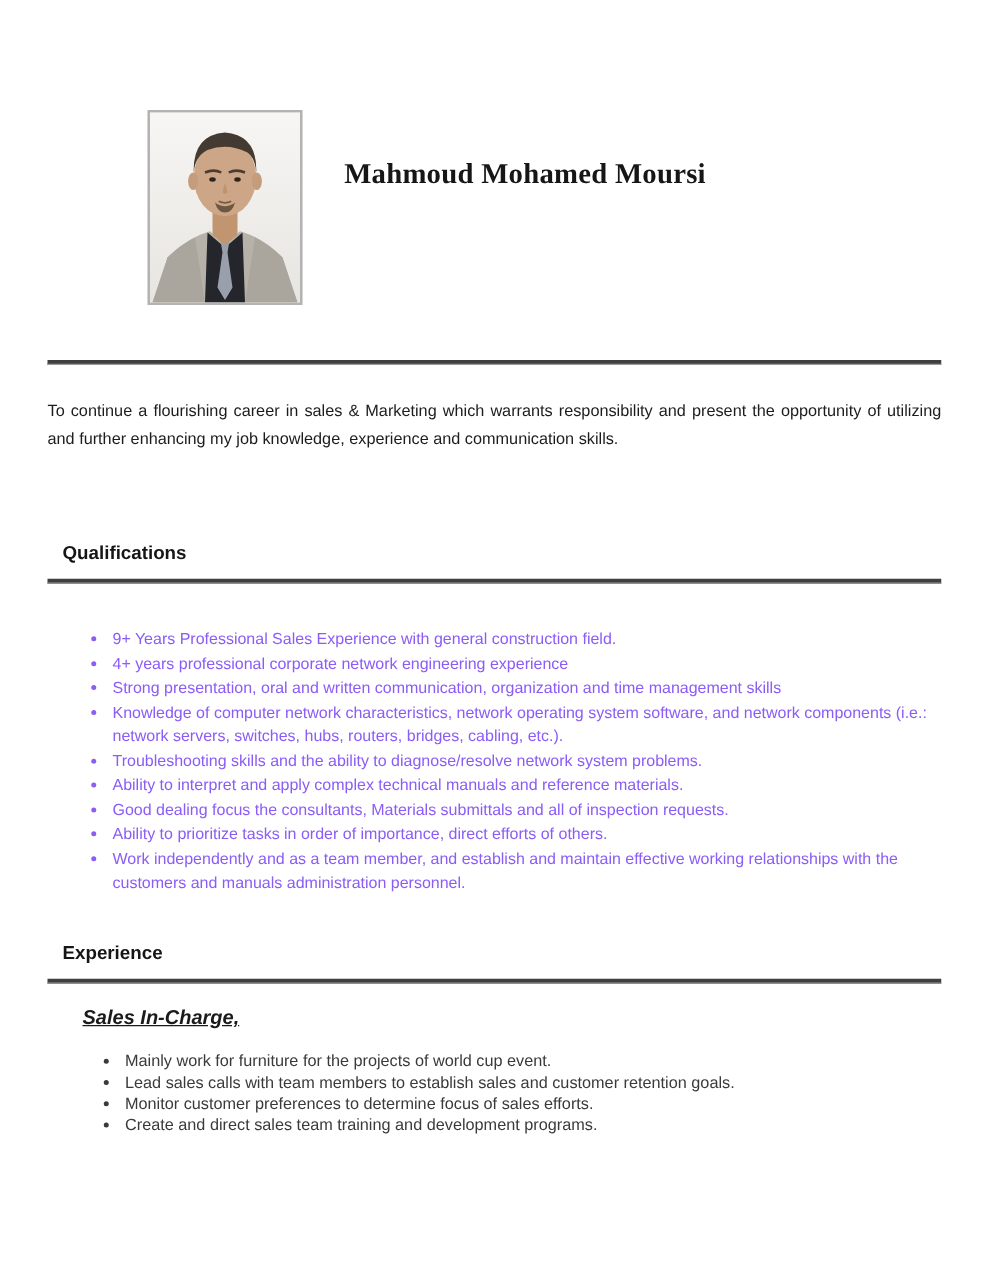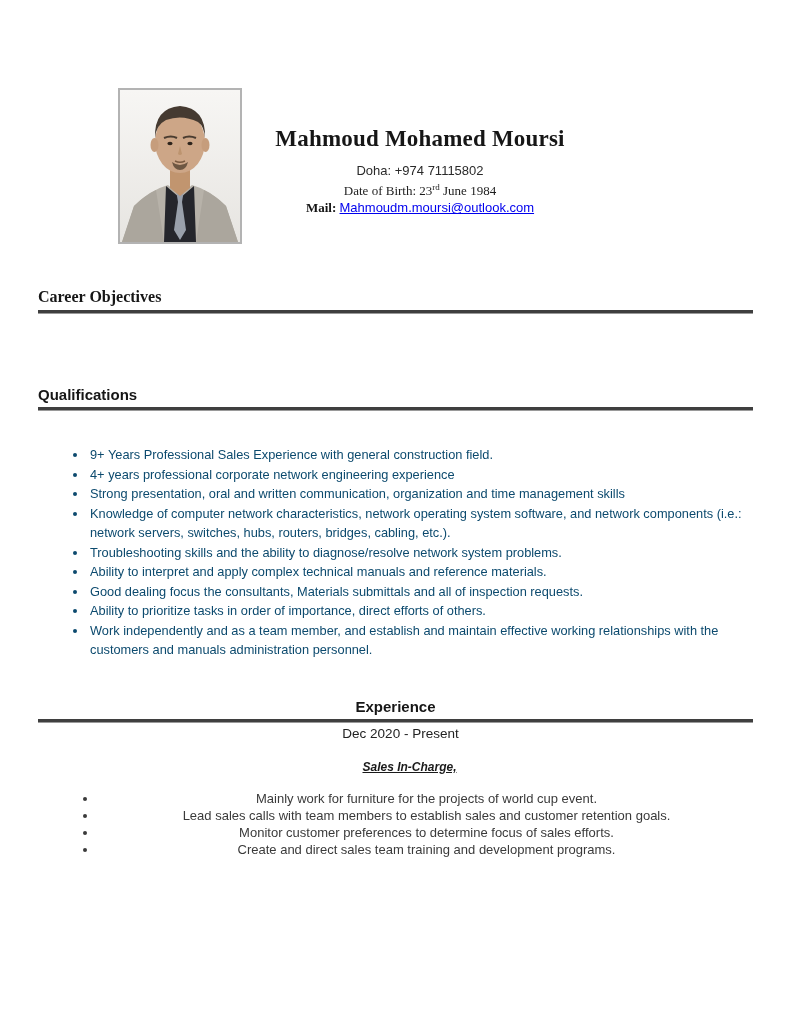--- a/index.html
+++ b/index.html
@@ -65,21 +65,21 @@
     font-weight: bold;
     font-size: 16px;
     color: #161616;
     margin: 0;
   }
   .section-heading-sans {
     font-family: "Liberation Sans", sans-serif;
     font-weight: bold;
     font-size: 15px;
     color: #161616;
-    margin: 0;
+    margin: 12px;
   }
   .section-rule {
     height: 3px;
     background: #3f3f3f;
     margin-top: 4px;
     border-bottom: 1px solid #9a9a9a;
   }
   .sec-objectives { margin-top: 44px; }
   .objective-text {
     margin-top: 26px;
@@ -88,38 +88,38 @@
     text-align: justify;
     color: #1c1c1c;
   }
 
   .sec-qualifications { margin-top: 72px; }
   .quals-list {
     margin: 34px 0 0 0;
     padding-left: 50px;
     font-size: 12.8px;
     line-height: 19.5px;
-    color: #0c4a6e;
+    color: #8b5cf6;
   }
   .quals-list li { padding-left: 2px; }
 
-  .sec-experience { margin-top: 38px; text-align: center; }
+  .sec-experience { margin-top: 38px; }
   .employer-line {
     margin-top: 30px;
     font-weight: bold;
     font-style: italic;
     font-size: 13.5px;
     color: #1a1a1a;
   }
   .period-line { margin: 3px 0 0 10px; font-size: 13.5px; color: #222222; }
   .role-line {
     margin: 19px 0 11px 28px;
     font-weight: bold;
     font-style: italic;
-    font-size: 12px;
+    font-size: 16px;
     text-decoration: underline;
     color: #1a1a1a;
   }
   .duties-list {
     margin: 16px 0 0 0;
     padding-left: 46px;
     font-size: 13px;
     line-height: 17px;
     color: #3a3a3a;
   }
@@ -166,34 +166,26 @@
           <ellipse cx="70" cy="53.5" rx="2.6" ry="1.8" fill="#2e241c"></ellipse>
 
           <path d="M60,56 L58,64 Q60,66 62,64 Z" fill="#bd946f"></path>
 
           <path d="M52,72 Q60,78 68,72 Q66,80 60,80 Q54,80 52,72 Z" fill="#6e5742"></path>
           <path d="M55,71 Q60,73.5 65,71" stroke="#7a5a40" stroke-width="1.4" fill="none"></path>
         </svg>
       </div>
       <div class="header-text">
         <div class="person-name">Mahmoud Mohamed Moursi</div>
-        <div class="contact">
-          <div class="contact-phone">Doha: +974 71115802</div>
-          <div class="contact-dob"><span>Date of Birth: 23</span><sup>rd</sup><span> June 1984</span></div>
-          <div class="contact-mail">
-            <span class="mail-label">Mail:</span>
-            <a class="email-link">Mahmoudm.moursi@outlook.com</a>
-          </div>
-        </div>
       </div>
     </div>
 
     <div class="sec-objectives">
-      <h2 class="section-heading-serif">Career Objectives</h2>
       <div class="section-rule"></div>
+      <p class="objective-text">To continue a flourishing career in sales &amp; Marketing which warrants responsibility and present the opportunity of utilizing and further enhancing my job knowledge, experience and communication skills.</p>
     </div>
 
     <div class="sec-qualifications">
       <h2 class="section-heading-sans">Qualifications</h2>
       <div class="section-rule"></div>
       <ul class="quals-list">
         <li>9+ Years Professional Sales Experience with general construction field.</li>
         <li>4+ years professional corporate network engineering experience</li>
         <li>Strong presentation, oral and written communication, organization and time management skills</li>
         <li>Knowledge of computer network characteristics, network operating system software, and network components (i.e.: network servers, switches, hubs, routers, bridges, cabling, etc.).</li>
@@ -201,21 +193,20 @@
         <li>Ability to interpret and apply complex technical manuals and reference materials.</li>
         <li>Good dealing focus the consultants, Materials submittals and all of inspection requests.</li>
         <li>Ability to prioritize tasks in order of importance, direct efforts of others.</li>
         <li>Work independently and as a team member, and establish and maintain effective working relationships with the customers and manuals administration personnel.</li>
       </ul>
     </div>
 
     <div class="sec-experience">
       <h2 class="section-heading-sans">Experience</h2>
       <div class="section-rule"></div>
-      <div class="period-line">Dec 2020 - Present</div>
       <div class="role-line">Sales In-Charge,</div>
       <ul class="duties-list">
         <li>Mainly work for furniture for the projects of world cup event.</li>
         <li>Lead sales calls with team members to establish sales and customer retention goals.</li>
         <li>Monitor customer preferences to determine focus of sales efforts.</li>
         <li>Create and direct sales team training and development programs.</li>
       </ul>
     </div>
 
   </div>

